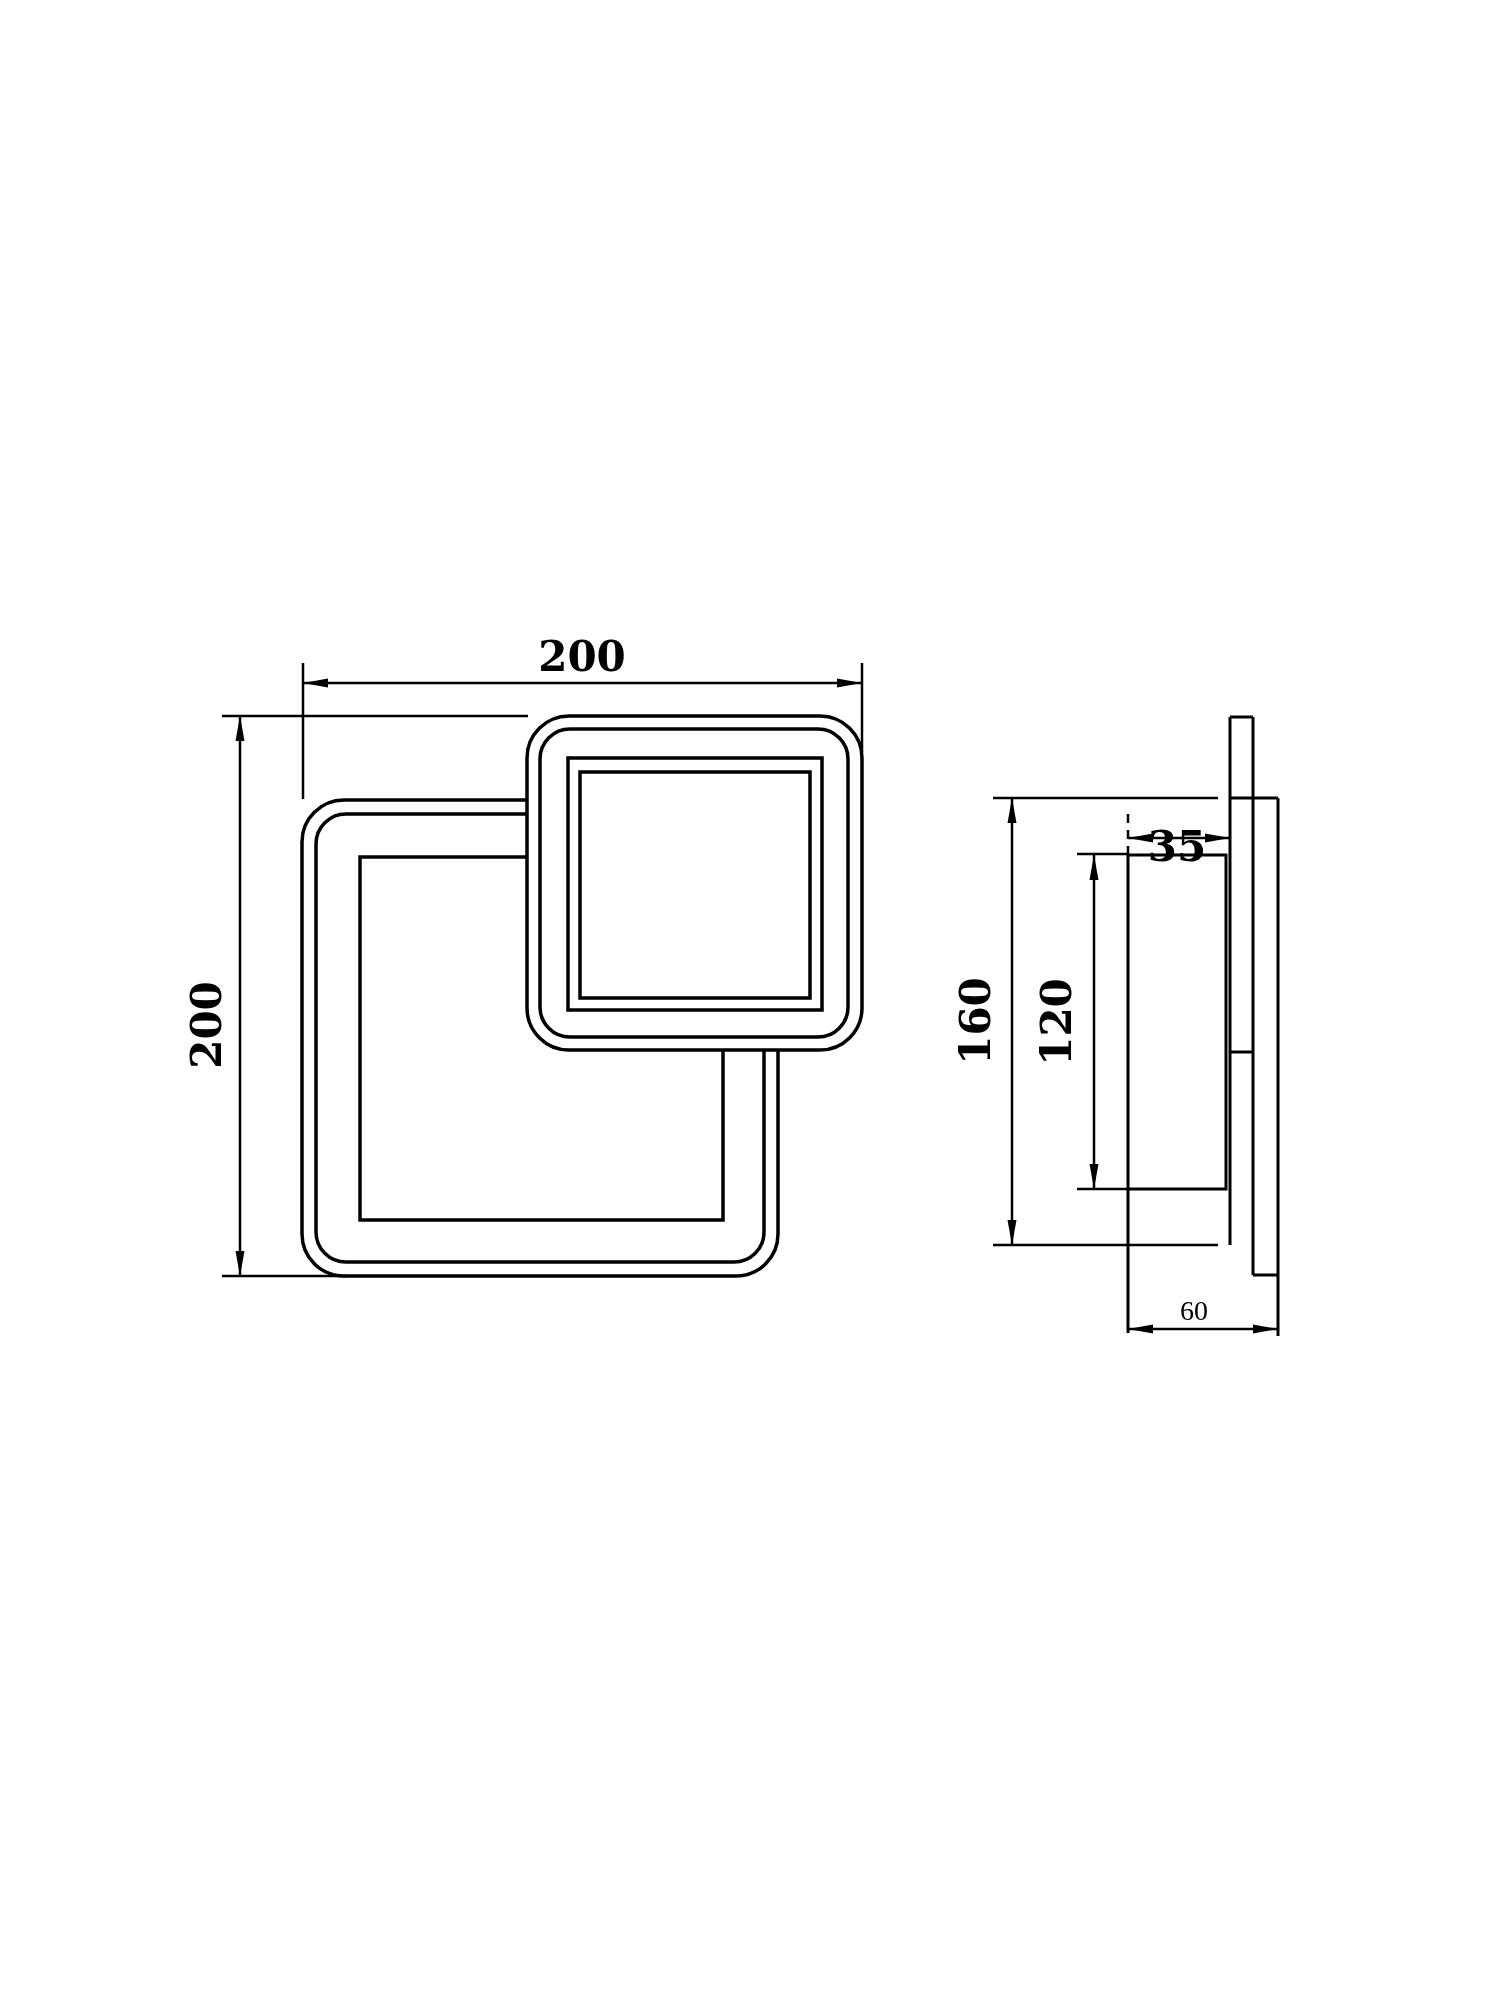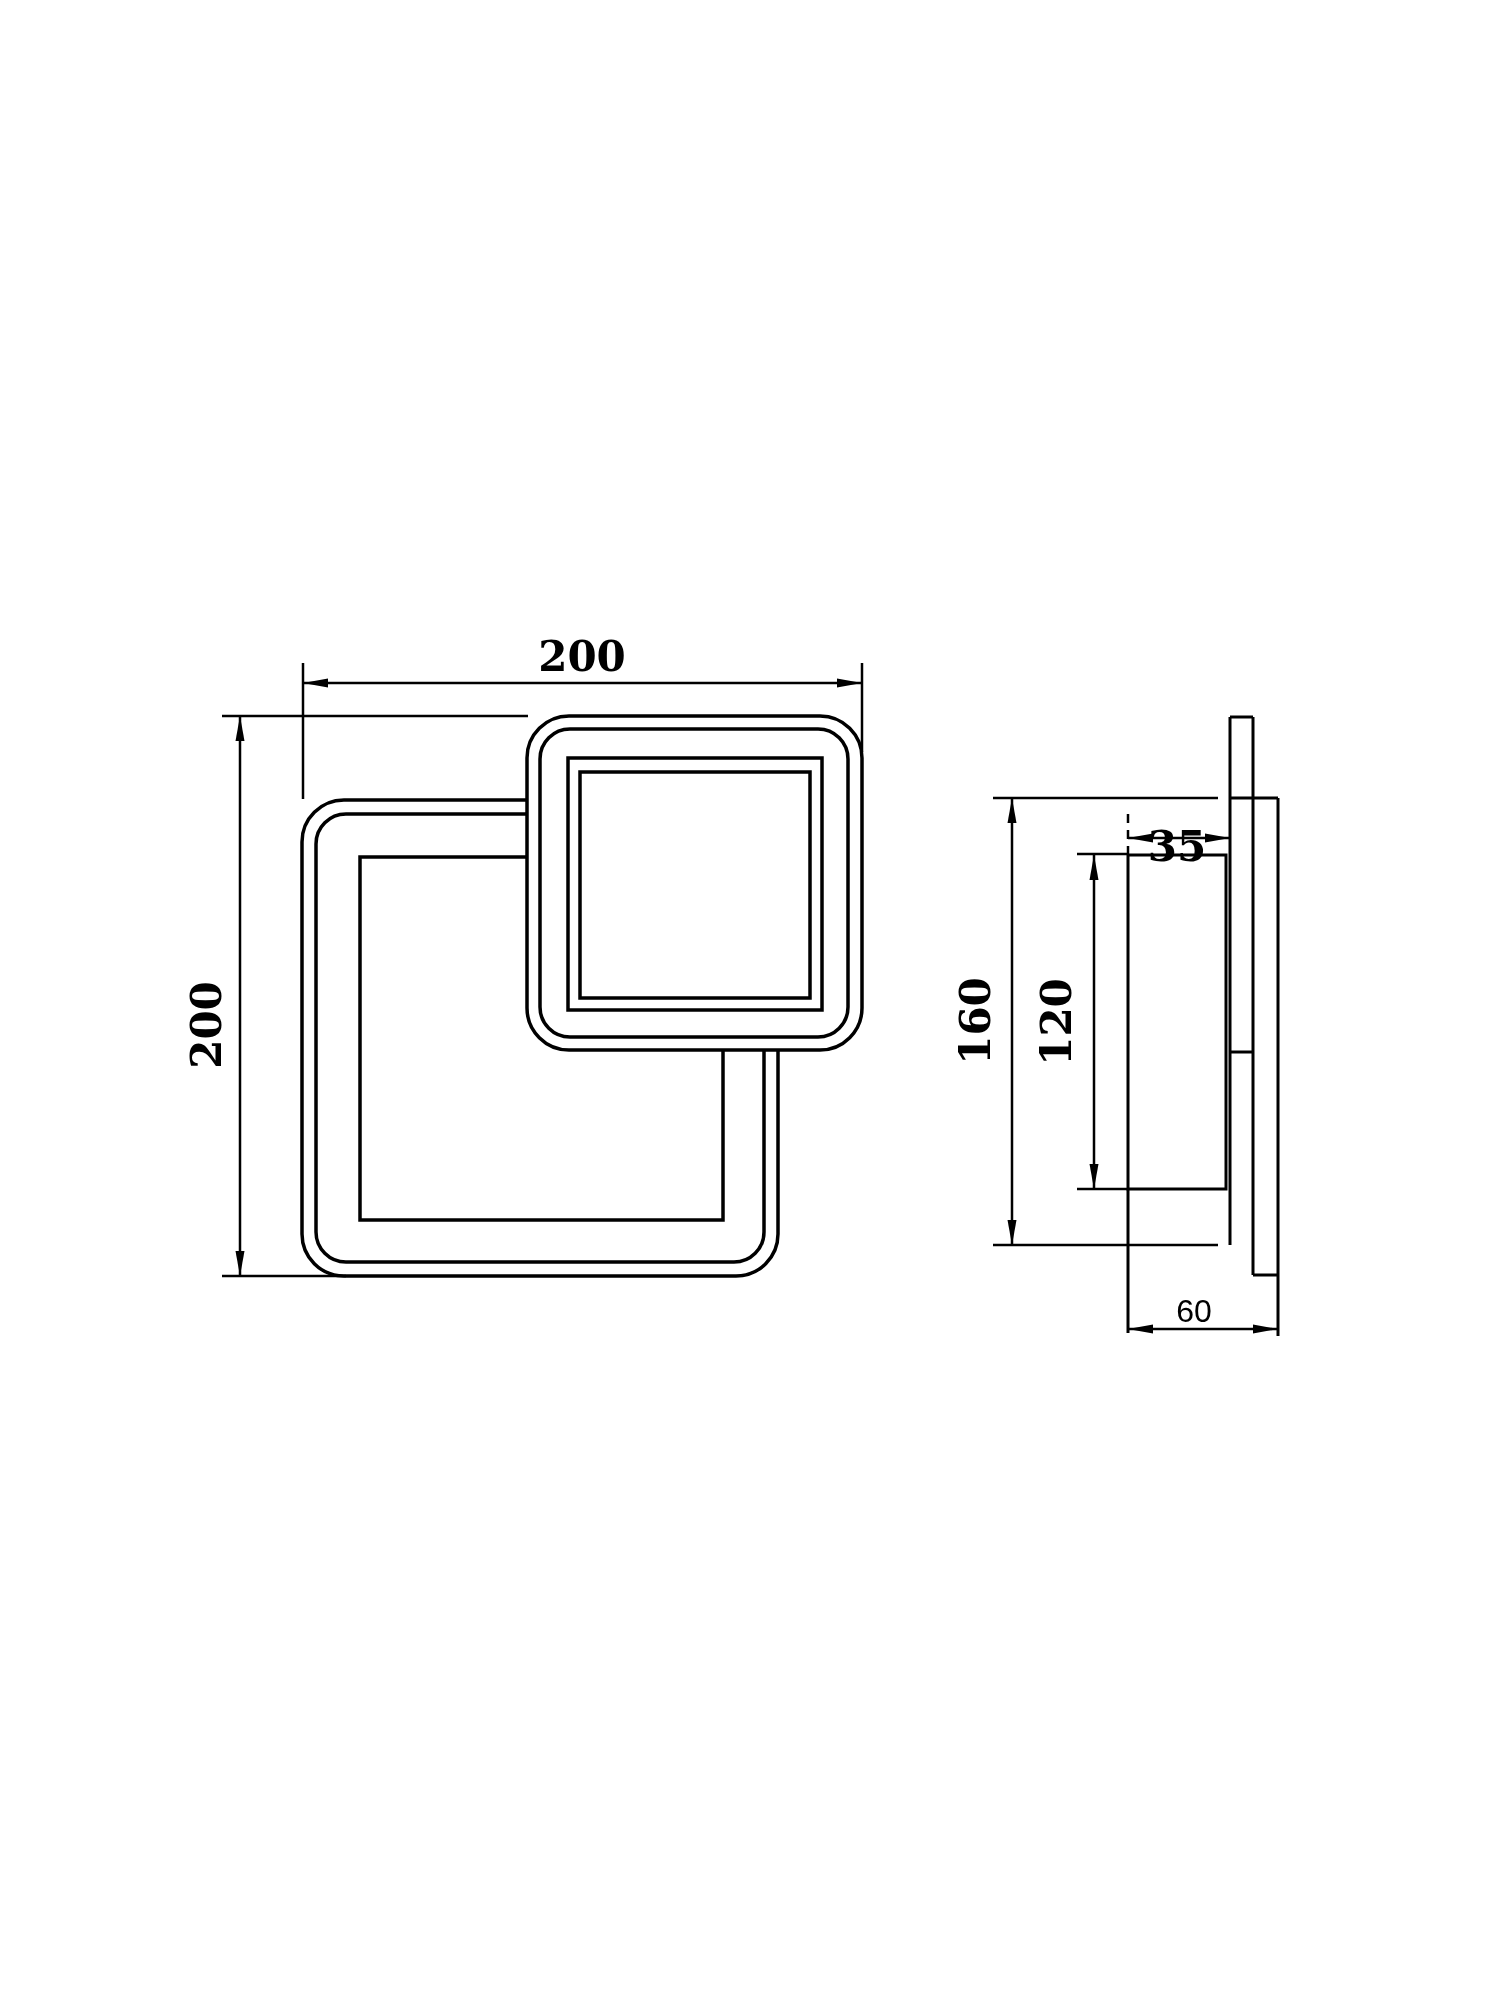--- a/index.html
+++ b/index.html
@@ -31,23 +31,23 @@
     font-size: 42px;
     line-height: 1;
     color: #000000;
     white-space: nowrap;
     pointer-events: none;
   }
   .dim-label.rot {
     transform: rotate(-90deg);
   }
   .dim-label.cadfont {
-    font-family: Liberation Sans, sans-serif;
+    font-family: Liberation Serif, serif;
     font-weight: normal;
-    font-size: 32px;
+    font-size: 28px;
   }
 </style>
 </head>
 <body>
 
 <div id="canvas">
 
   <svg id="drawing-svg" width="1500" height="2000" viewBox="0 0 1500 2000">
 
     <g fill="none" stroke="#000000">

